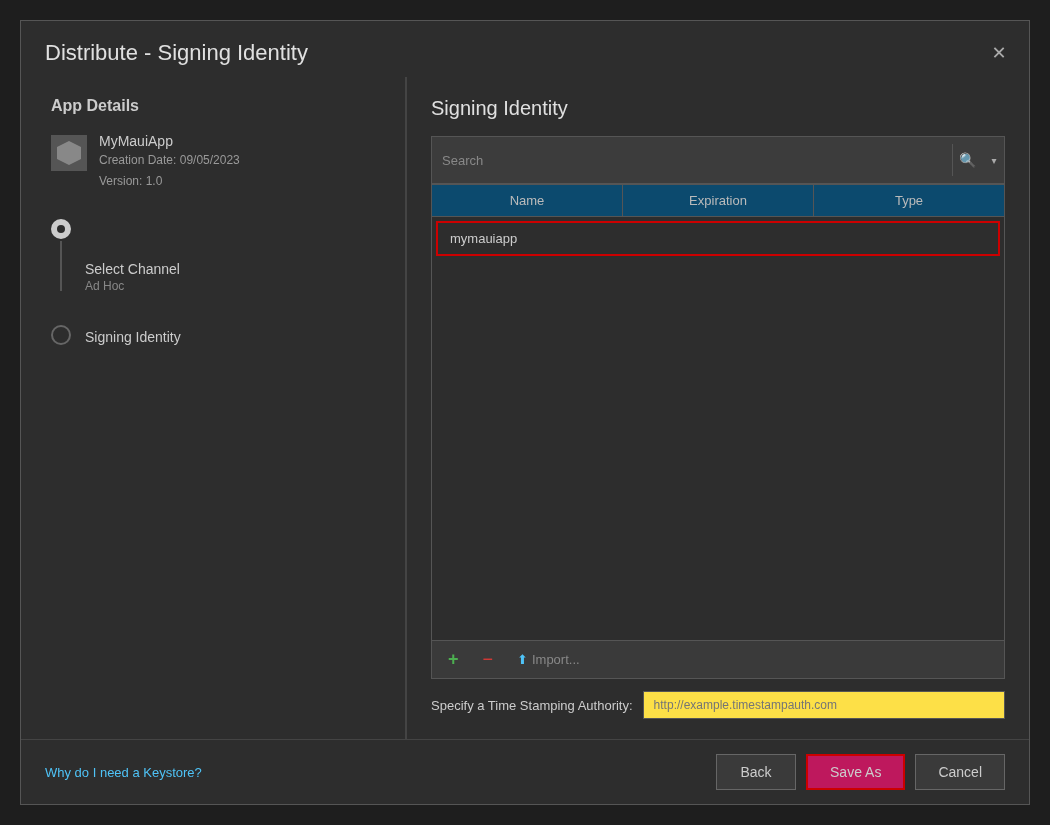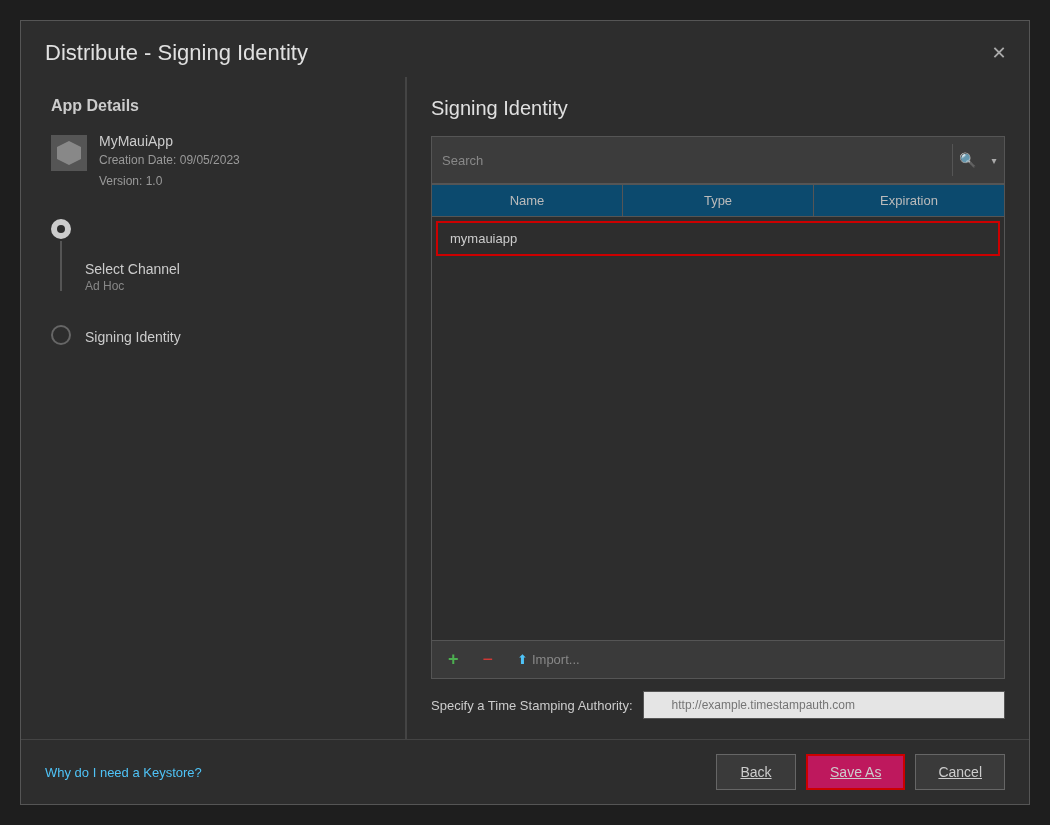--- a/index.html
+++ b/index.html
@@ -344,25 +344,25 @@
     }
 
     .timestamp-label {
       font-size: 13px;
       color: #cccccc;
       white-space: nowrap;
     }
 
     .timestamp-input {
       flex: 1;
-      background: #e5e5e5;
+      background: #fde047;
       border: 1px solid #555;
       color: #777;
       font-size: 12px;
-      padding: 6px 28px;
+      padding: 6px 10px;
       outline: none;
     }
 
     
     .footer {
       display: flex;
       align-items: center;
       justify-content: space-between;
       padding: 14px 24px;
       border-top: 1px solid #444;
@@ -372,21 +372,20 @@
     .footer-link {
       font-size: 13px;
       color: #4fc3f7;
       cursor: pointer;
       text-decoration: none;
     }
 
     .footer-buttons {
       display: flex;
       gap: 10px;
-      text-decoration: underline;
     }
 
     .btn {
       padding: 8px 22px;
       font-size: 14px;
       cursor: pointer;
       border: 1px solid #666;
       background: #3a3a3a;
       color: #cccccc;
       min-width: 80px;
@@ -463,22 +462,22 @@
       <div class="search-bar">
         <input class="search-input" type="text" placeholder="Search" style="">
         <div class="search-icon-btn">🔍</div>
         <div class="search-dropdown-btn">▾</div>
       </div>
 
       <div class="table-container">
 
         <div class="table-header-row">
           <div class="table-header-cell">Name</div>
+          <div class="table-header-cell">Expiration</div>
           <div class="table-header-cell">Type</div>
-          <div class="table-header-cell">Expiration</div>
         </div>
 
         <div class="table-body">
           <div class="table-row selected">
             <div class="table-cell">mymauiapp</div>
             <div class="table-cell"></div>
             <div class="table-cell"></div>
           </div>
         </div>
 

